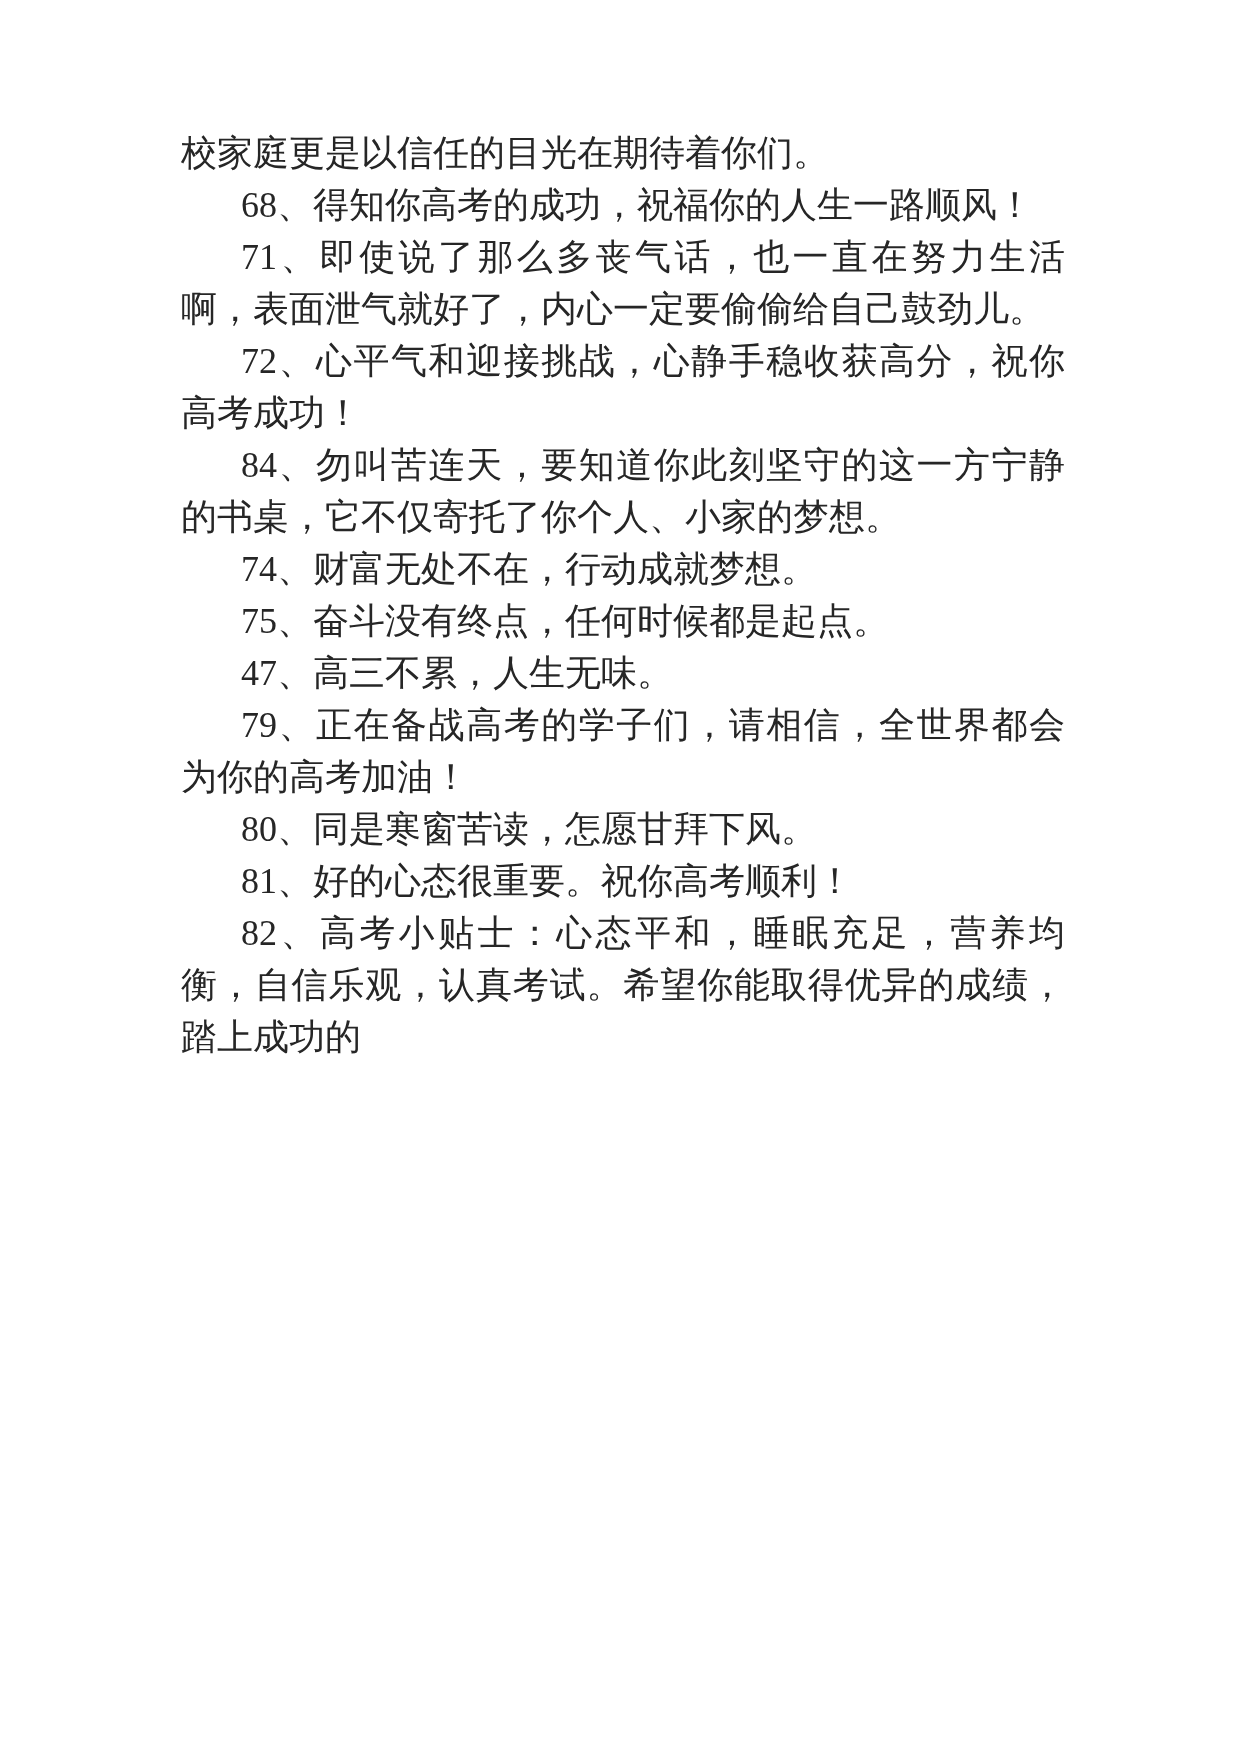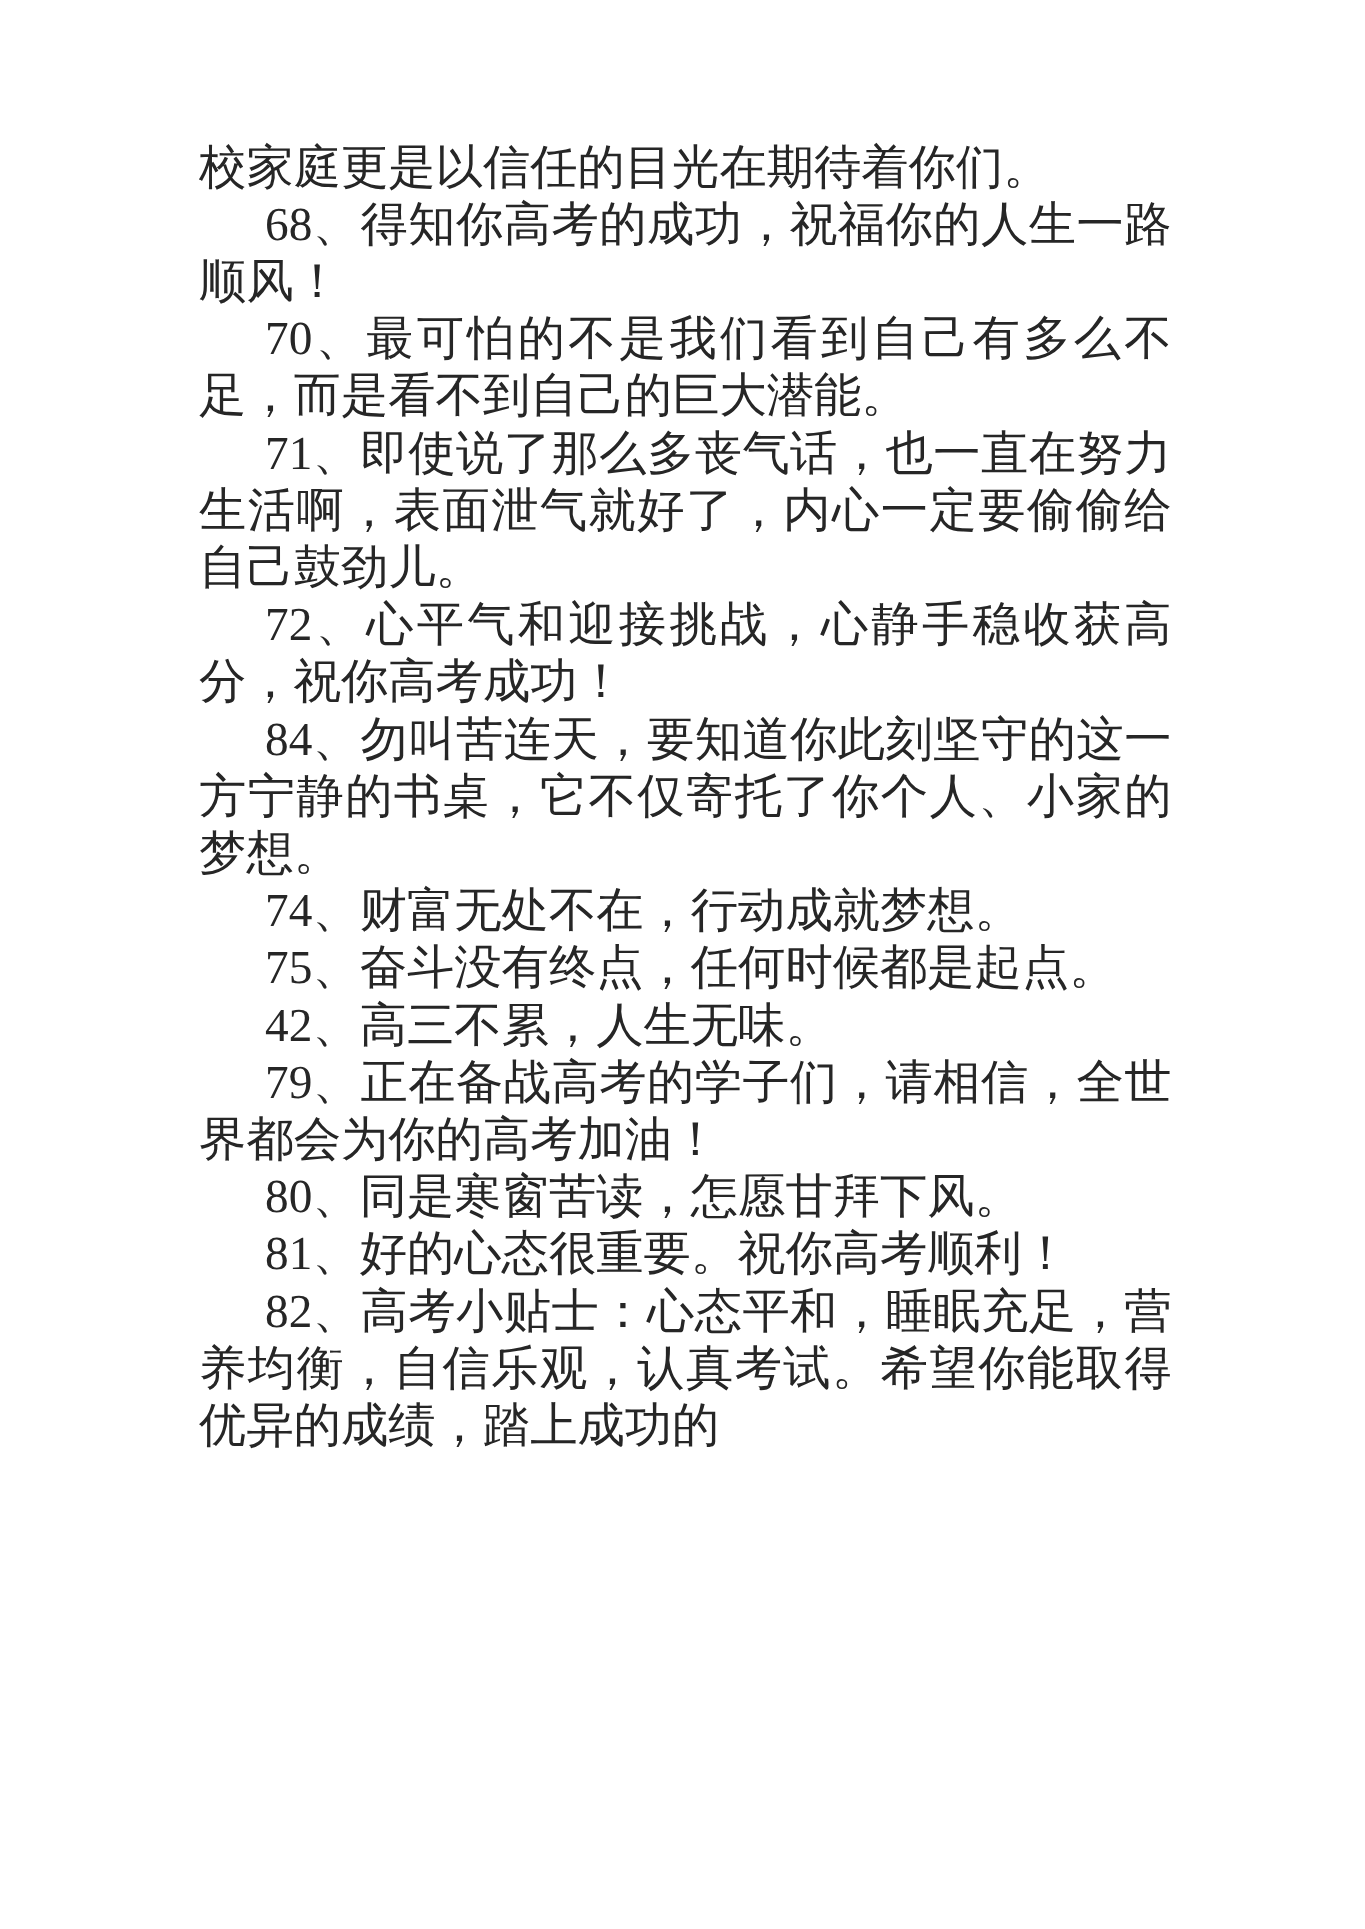--- a/index.html
+++ b/index.html
@@ -18,21 +18,21 @@
     background: #ffffff;
     overflow: hidden;
     font-family: "Liberation Serif", "DejaVu Serif", serif;
   }
   .doc-body {
     position: absolute;
     left: 181px;
     right: 176px;
     top: 127px;
     color: #262626;
-    font-size: 43px;
+    font-size: 36px;
     line-height: 52px;
     text-align: justify;
     text-justify: inter-ideograph;
     font-weight: 400;
   }
   .para {
     margin: 0;
     padding: 0;
     text-indent: 60px;
   }
@@ -40,25 +40,24 @@
     text-indent: 0;
   }
 </style>
 </head>
 <body>
 
 <div class="page">
   <div class="doc-body" id="doc-body">
       <p class="para cont">校家庭更是以信任的目光在期待着你们。</p>
       <p class="para">68、得知你高考的成功，祝福你的人生一路顺风！</p>
-      <p class="para">70、最可怕的不是我们看到自己有多么不足，而是看不到自己的巨大潜能。</p>
       <p class="para">71、即使说了那么多丧气话，也一直在努力生活啊，表面泄气就好了，内心一定要偷偷给自己鼓劲儿。</p>
       <p class="para">72、心平气和迎接挑战，心静手稳收获高分，祝你高考成功！</p>
       <p class="para">84、勿叫苦连天，要知道你此刻坚守的这一方宁静的书桌，它不仅寄托了你个人、小家的梦想。</p>
       <p class="para">74、财富无处不在，行动成就梦想。</p>
       <p class="para">75、奋斗没有终点，任何时候都是起点。</p>
-      <p class="para">42、高三不累，人生无味。</p>
+      <p class="para">47、高三不累，人生无味。</p>
       <p class="para">79、正在备战高考的学子们，请相信，全世界都会为你的高考加油！</p>
       <p class="para">80、同是寒窗苦读，怎愿甘拜下风。</p>
       <p class="para">81、好的心态很重要。祝你高考顺利！</p>
       <p class="para">82、高考小贴士：心态平和，睡眠充足，营养均衡，自信乐观，认真考试。希望你能取得优异的成绩，踏上成功的</p>
     </div>
 </div>
 
 </body></html>

